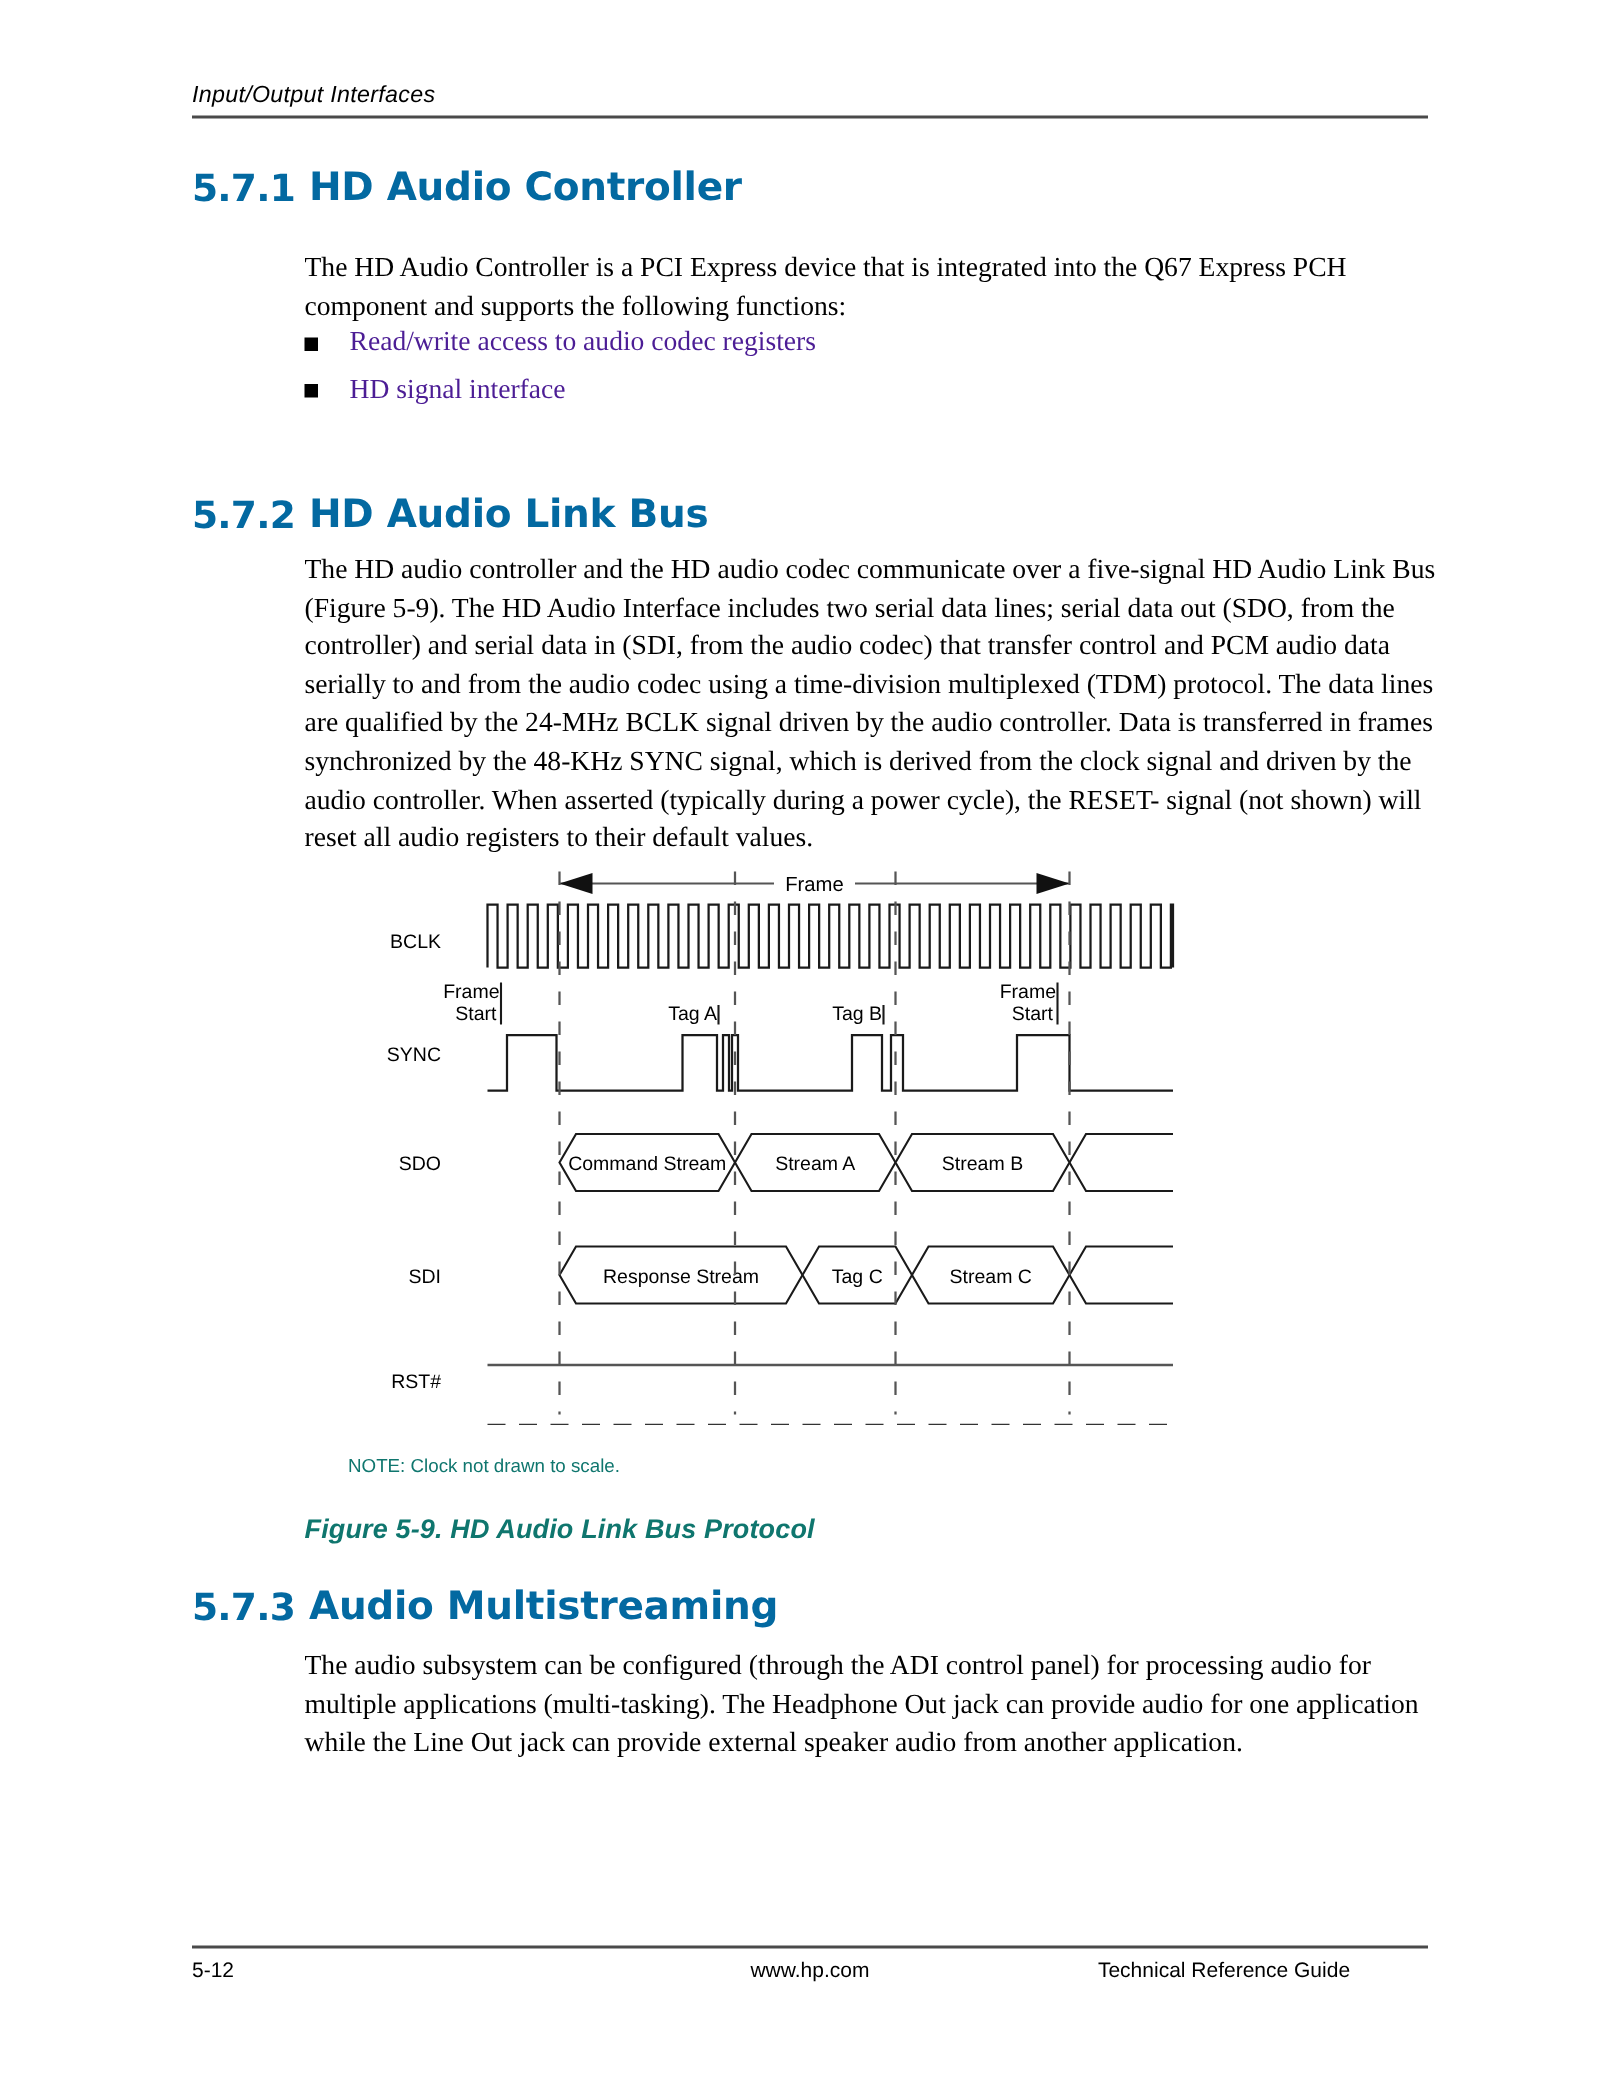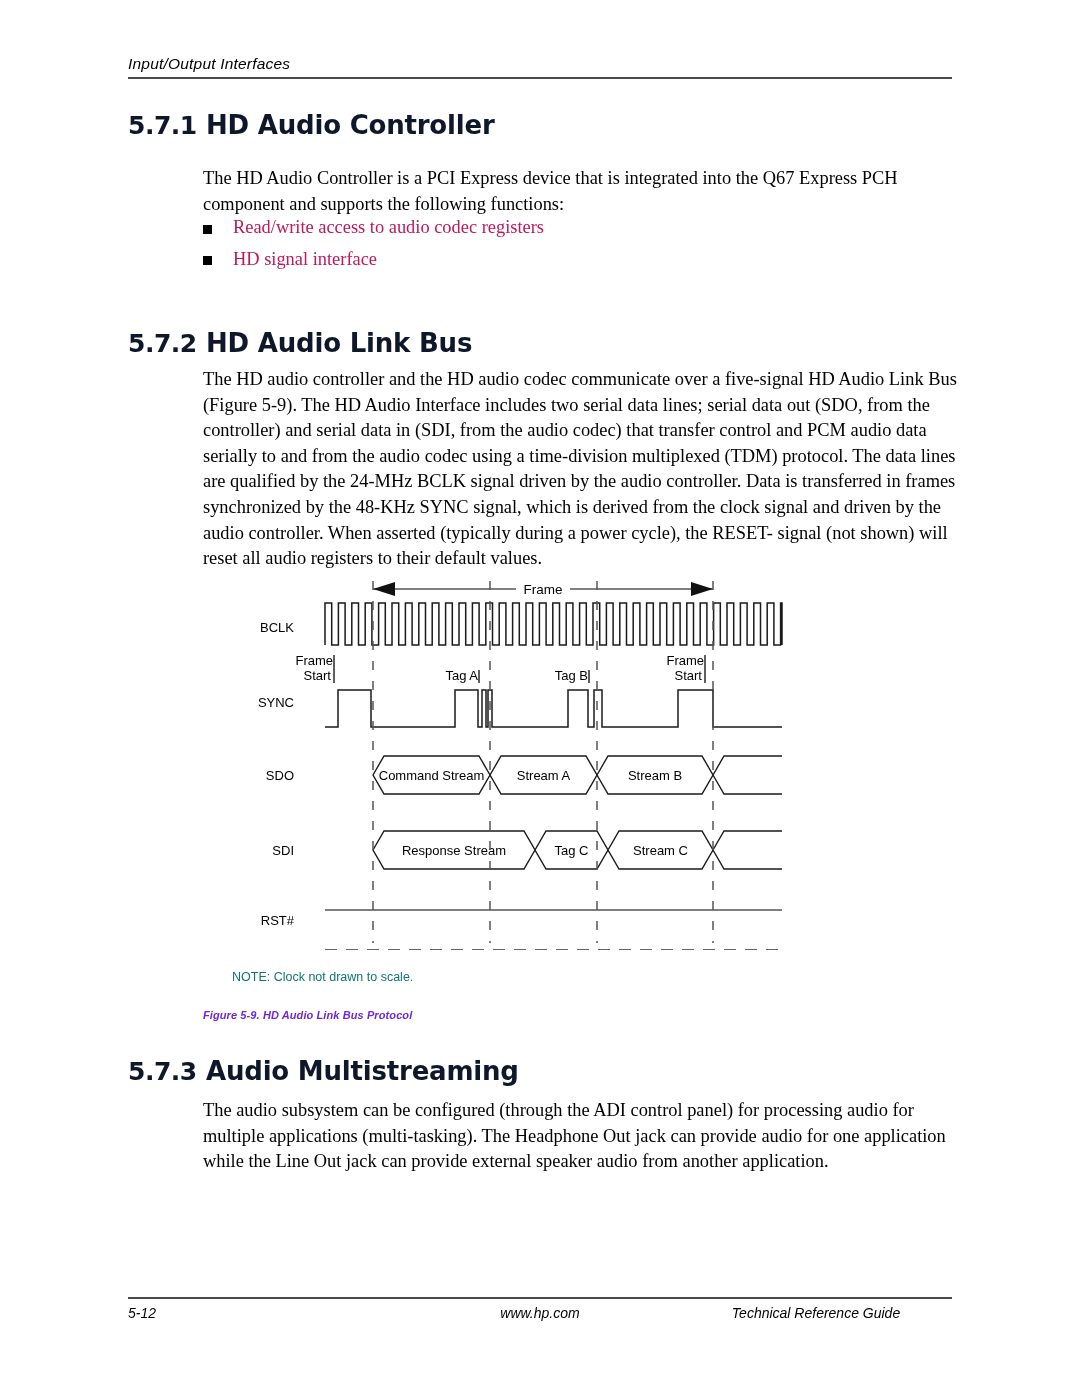--- a/index.html
+++ b/index.html
@@ -37,21 +37,21 @@
     width: 100%;
   }
 
   
   .h2 {
     position: absolute;
     display: flex;
     align-items: center;
     font-family: "DejaVu Sans", sans-serif;
     font-weight: 700;
-    color: #0f172a;
+    color: #0369a1;
   }
   .h2 .num {
     font-size: 25px;
     letter-spacing: -0.5px;
     width: 78px;
     flex: 0 0 78px;
   }
   .h2 .title {
     font-size: 26px;
     letter-spacing: -0.2px;
@@ -69,21 +69,21 @@
     text-align: left;
   }
   .body-block p { margin: 0; }
 
   .bullet-list {
     position: absolute;
     left: 203px;
     width: 760px;
     font-family: "Liberation Serif", serif;
     font-size: 18.4px;
-    color: #be185d;
+    color: #4c1d95;
   }
   .bullet-row {
     display: flex;
     align-items: flex-start;
     height: 31.5px;
   }
   .bullet-mark {
     flex: 0 0 30px;
     display: flex;
     align-items: center;
@@ -114,43 +114,42 @@
     font-size: 12.5px;
     color: #0f766e;
   }
   .figure-caption {
     position: absolute;
     left: 203px;
     top: 1009px;
     font-family: "Liberation Sans", sans-serif;
     font-style: italic;
     font-weight: 700;
-    font-size: 11px;
-    color: #6d28d9;
+    font-size: 18px;
+    color: #0f766e;
     letter-spacing: 0.1px;
   }
 
   
   .footer {
     position: absolute;
     left: 128px;
     top: 1297px;
     width: 824px;
   }
   .footer-rule {
     height: 1.5px;
     background: #4a4a4a;
     width: 100%;
     margin-bottom: 6px;
   }
   .footer-row {
     display: flex;
     align-items: baseline;
     font-family: "Liberation Sans", sans-serif;
-    font-style: italic;
     font-size: 14px;
     color: #000000;
   }
   .footer-left  { flex: 0 0 33%; text-align: left; }
   .footer-center{ flex: 0 0 34%; text-align: center; }
   .footer-right { flex: 0 0 33%; text-align: center; }
 
   svg text {
     font-family: "Liberation Sans", sans-serif;
     fill: #000000;

